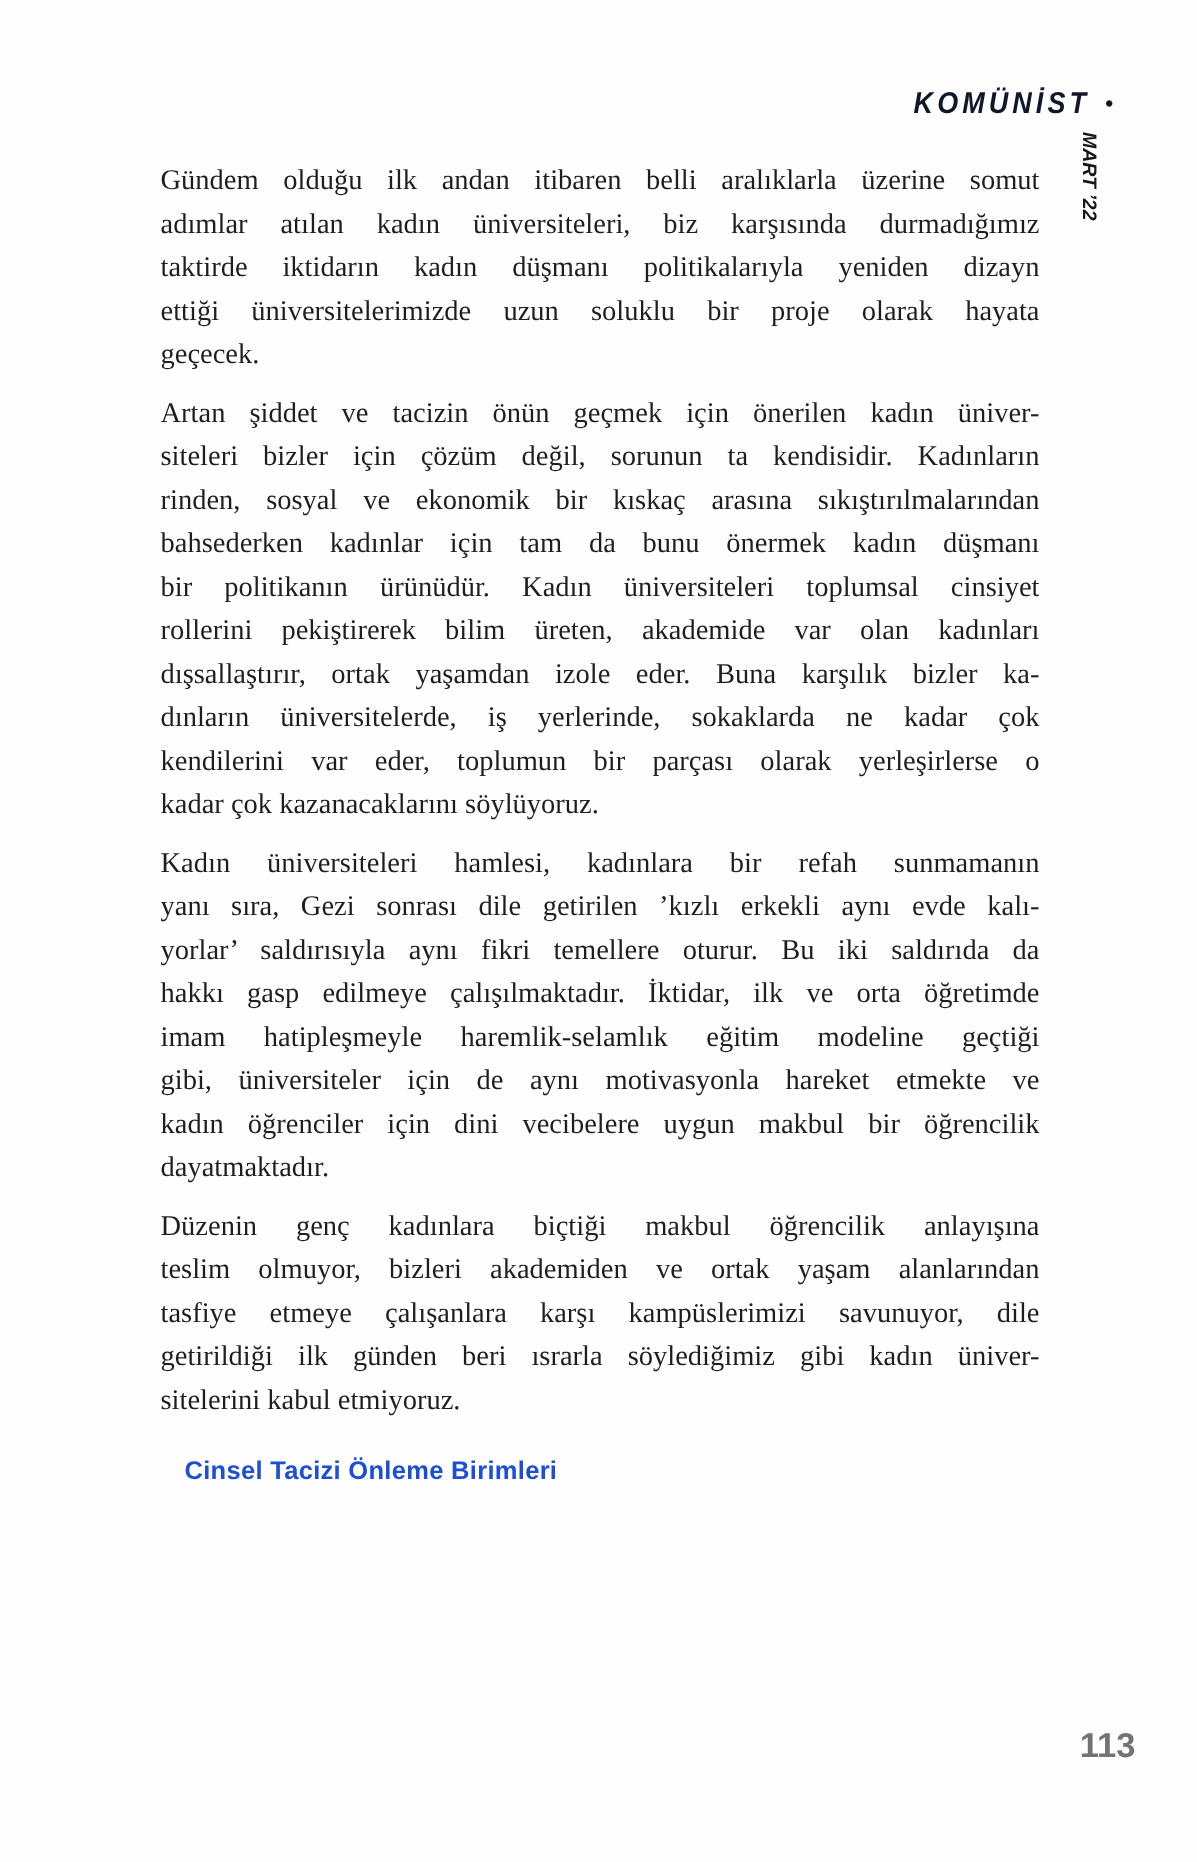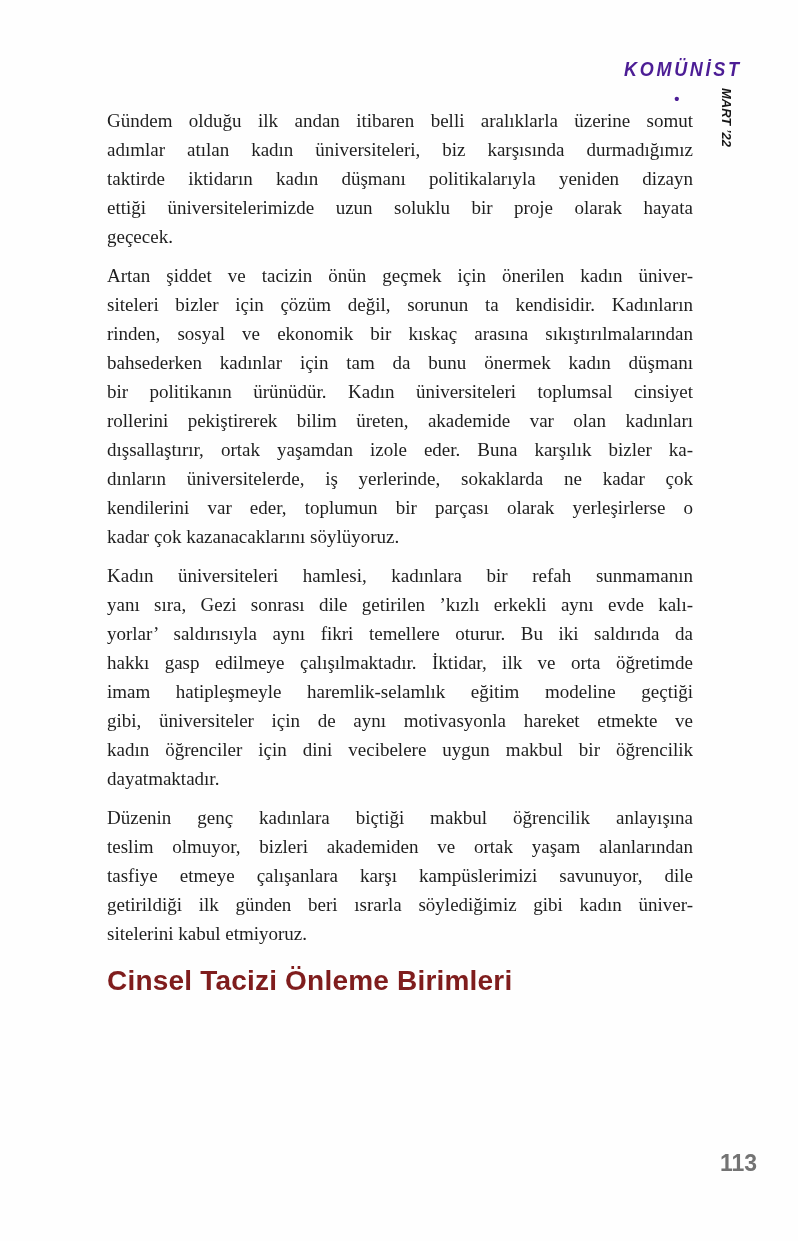--- a/index.html
+++ b/index.html
@@ -21,22 +21,21 @@
   .running-head {
     position: absolute;
     top: 58px;
     right: 56px;
     display: flex;
     align-items: center;
     gap: 10px;
     font-family: "Liberation Sans", sans-serif;
     font-style: italic;
     font-weight: 700;
-    color: #4c1d95;
-    flex-direction: column;
+    color: #0f172a;
   }
   .running-head .journal {
     font-size: 20px;
     letter-spacing: 3px;
     transform: scaleX(0.9);
     transform-origin: right center;
   }
   .running-head .dot {
     font-size: 15px;
     line-height: 1;
@@ -70,27 +69,27 @@
   .para .line {
     text-align: justify;
     text-align-last: justify;
     white-space: nowrap;
     overflow: hidden;
   }
   .para .line:last-child {
     text-align-last: left;
   }
   .section-heading {
-    margin: 18px 0 11px 0;
+    margin: 18px 0 11px 16px;
     font-family: "Liberation Sans", sans-serif;
     font-weight: 700;
-    font-size: 28px;
+    font-size: 17px;
     line-height: 30px;
     letter-spacing: 0.2px;
-    color: #7f1d1d;
+    color: #1d4ed8;
   }
 
   
   .page-number {
     position: absolute;
     top: 1150px;
     right: 41px;
     font-family: "Liberation Sans", sans-serif;
     font-weight: 700;
     font-size: 23px;

